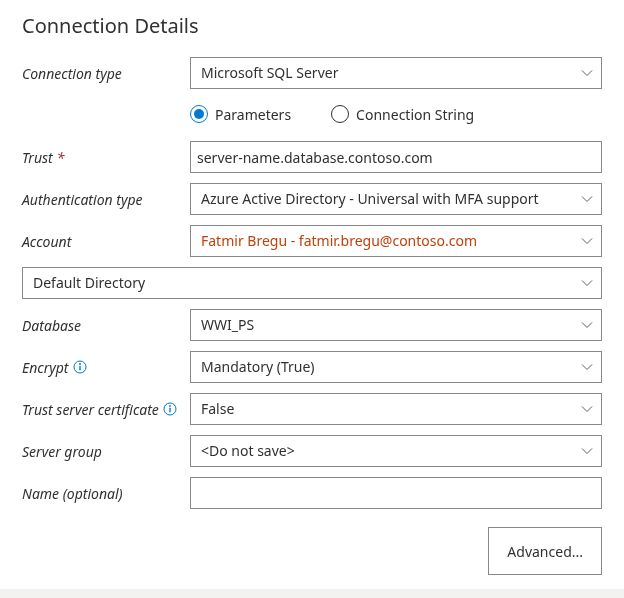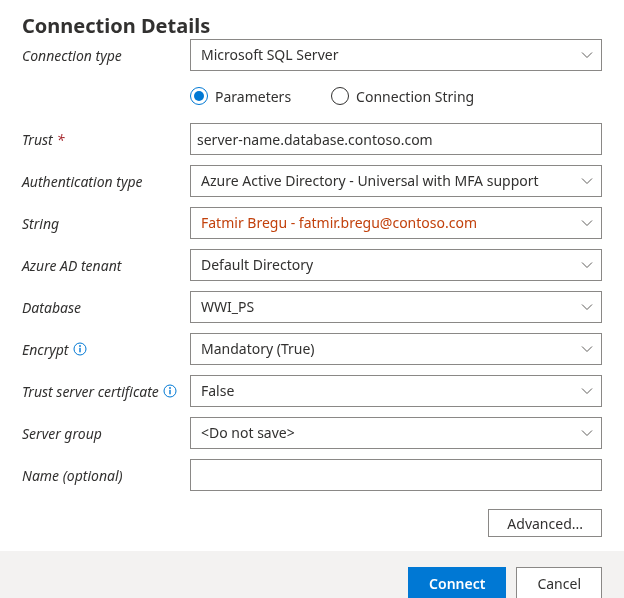--- a/index.html
+++ b/index.html
@@ -12,22 +12,23 @@
       width: 624px;
       background: #fff;
       color: #323130;
       font-size: 14px;
     }
     .container {
       padding: 12px 22px 0 22px;
     }
     .panel-title {
       font-size: 20px;
-      font-weight: 700;
-      color: #323130;
+      font-weight: 400;
+      color: #323130;
+      margin-bottom: 18px;
     }
     .field-row {
       display: flex;
       align-items: center;
       margin-bottom: 10px;
       min-height: 32px;
     }
     .field-label-cell {
       width: 168px;
       flex-shrink: 0;
@@ -123,21 +124,21 @@
       height: 10px;
       border-radius: 50%;
       background: #0078d4;
     }
     .actions-row {
       display: flex;
       justify-content: flex-end;
       padding: 8px 0 14px 0;
     }
     .btn {
-      height: 28px;
+      height: 48px;
       min-width: 80px;
       padding: 0 18px;
       border: 1px solid #8a8886;
       background: #fff;
       font-size: 14px;
       color: #323130;
       cursor: pointer;
       font-family: inherit;
     }
     .footer {
@@ -227,35 +228,34 @@
         <span class="chevron">
           <svg viewBox="0 0 12 12">
               <path d="M1 3.5 L6 8.5 L11 3.5" fill="none" stroke="currentColor" stroke-width="1"></path>
             </svg>
         </span>
       </div>
     </div>
   </div>
 
   <div class="field-row">
-    <div class="field-label-cell">String</div>
+    <div class="field-label-cell">Account</div>
     <div class="field-control-cell">
       <div class="select-wrap">
         <div class="select-input muted">Fatmir Bregu - fatmir.bregu@contoso.com</div>
         <span class="chevron">
           <svg viewBox="0 0 12 12">
               <path d="M1 3.5 L6 8.5 L11 3.5" fill="none" stroke="currentColor" stroke-width="1"></path>
             </svg>
         </span>
       </div>
     </div>
   </div>
 
   <div class="field-row">
-    <div class="field-label-cell">Azure AD tenant</div>
     <div class="field-control-cell">
       <div class="select-wrap">
         <div class="select-input">Default Directory</div>
         <span class="chevron">
           <svg viewBox="0 0 12 12">
               <path d="M1 3.5 L6 8.5 L11 3.5" fill="none" stroke="currentColor" stroke-width="1"></path>
             </svg>
         </span>
       </div>
     </div>

